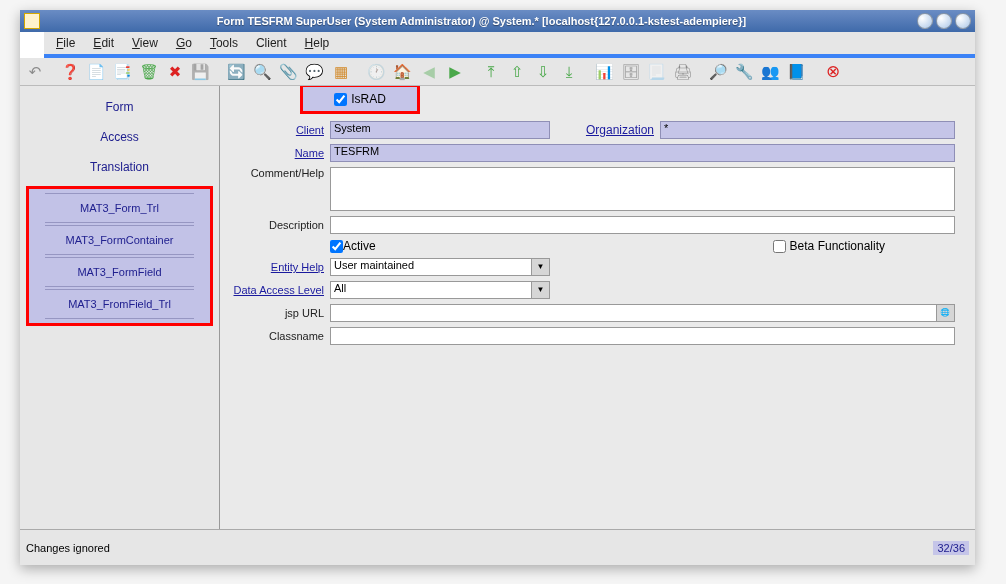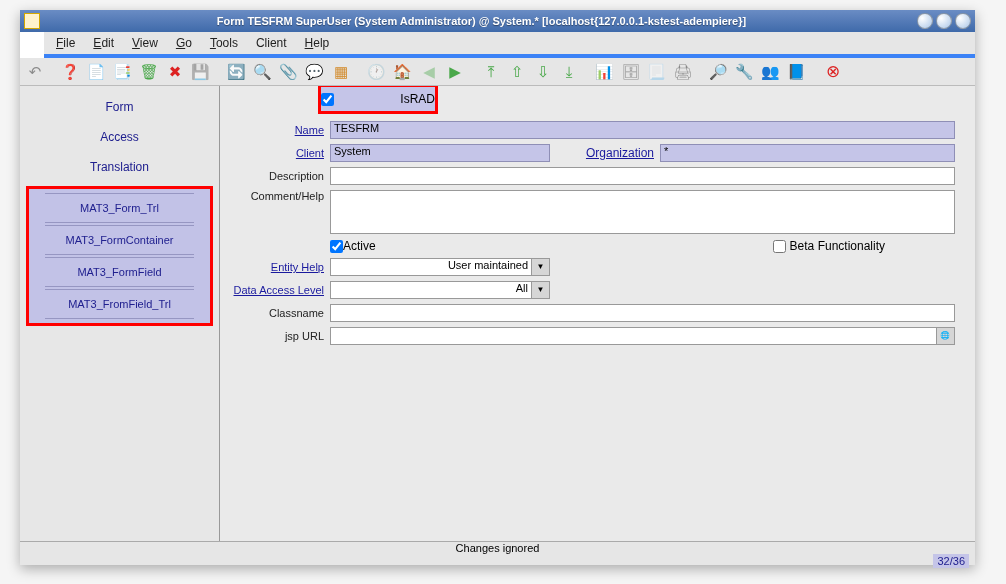--- a/index.html
+++ b/index.html
@@ -16,31 +16,31 @@
 .toolbar { height: 28px; background: #e6e6e6; border-bottom: 1px solid #bbb; display: flex; align-items: center; padding: 0 4px; gap: 4px; }
 .tool-btn { width: 22px; height: 22px; display: flex; align-items: center; justify-content: center; font-size: 15px; cursor: default; }
 .tool-disabled { opacity: 0.4; }
 .content { display: flex; height: calc(100% - 22px - 26px - 28px - 20px); }
 .sidebar { width: 200px; background: #e7e7e7; border-right: 1px solid #999; padding-top: 6px; }
 .side-tab { text-align: center; padding: 8px 0; color: #20208f; cursor: default; }
 .red-box { border: 3px solid #ff0000; margin: 4px 6px; padding: 2px 0; background: rgba(148,148,230,0.45); }
 .red-box-list { list-style: none; }
 .red-box-list li { text-align: center; padding: 8px 0; color: #20208f; border-top: 1px solid rgba(120,120,170,0.6); border-bottom: 1px solid rgba(120,120,170,0.6); margin: 2px 16px; font-size: 11px; }
 .form-area { flex: 1; background: #eaeaea; position: relative; overflow: hidden; }
-.isr-red { position: absolute; left: 98px; top: -2px; width: 120px; height: 30px; border: 3px solid #ff0000; background: #c5c5e8; display: flex; align-items: center; justify-content: space-between; }
+.isr-red { position: absolute; left: 80px; top: -2px; width: 120px; height: 30px; border: 3px solid #ff0000; background: #c5c5e8; display: flex; align-items: center; justify-content: center; }
 .field-row { display: flex; align-items: center; margin: 5px 0; }
 .field-label { width: 110px; text-align: right; padding-right: 6px; color: #222; font-size: 11px; }
 .field-label-req { text-decoration: underline; color: #1a1a9e; }
 .field-input { height: 18px; background: #c5c5e8; border: 1px solid #8f8fb6; padding: 0 3px; font-size: 11px; }
-.field-input-plain { height: 18px; background: #fff; border: 1px solid #999; padding: 0 3px; font-size: 11px; text-align: right; }
+.field-input-plain { height: 18px; background: #fff; border: 1px solid #999; padding: 0 3px; font-size: 11px; }
 .checkbox { width: 13px; height: 13px; vertical-align: middle; }
 .select-wrap { display: flex; }
 .select-wrap .field-input-plain { flex: 1; }
 .select-btn { width: 18px; height: 18px; background: #d6d6d6; border: 1px solid #999; border-left: none; text-align: center; font-size: 8px; line-height: 16px; }
-.statusbar { position: absolute; bottom: 0; left: 0; right: 0; height: 24px; background: #e6e6e6; border-top: 1px solid #aaa; display: flex; align-items: center; padding: 0 6px; font-size: 11px; flex-direction: column; }
+.statusbar { position: absolute; bottom: 0; left: 0; right: 0; height: 36px; background: #e6e6e6; border-top: 1px solid #aaa; display: flex; align-items: center; padding: 0 6px; font-size: 11px; }
 .statusbar-right { margin-left: auto; background: #c5c5e8; padding: 1px 4px; color: #20208f; }
 </style>
 </head>
 <body>
 
 <div class="shadow-box">
   <div class="titlebar">
     <div class="titlebar-icon"></div>
     <div class="titlebar-text">Form  TESFRM  SuperUser (System Administrator) @ System.* [localhost{127.0.0.1-kstest-adempiere}]</div>
     <div class="titlebar-buttons">
@@ -116,39 +116,39 @@
 
     <div class="form-area">
       <div style="height:30px;position:relative">
         <div class="isr-red">
           <input type="checkbox" class="checkbox" checked="" style="">
           <span style="margin-left:4px">IsRAD</span>
         </div>
       </div>
 
       <div class="field-row">
-        <div class="field-label field-label-req">Name</div>
-        <div class="field-input" style="flex:1;margin-right:20px">TESFRM</div>
-      </div>
-
-      <div class="field-row">
         <div class="field-label field-label-req">Client</div>
         <div class="field-input" style="width:220px">System</div>
         <div style="width:110px;text-align:right;padding-right:6px" class="field-label-req">Organization</div>
         <div class="field-input" style="flex:1;margin-right:20px">*</div>
       </div>
 
       <div class="field-row">
-        <div class="field-label">Description</div>
-        <div class="field-input-plain" style="flex:1;margin-right:20px"></div>
+        <div class="field-label field-label-req">Name</div>
+        <div class="field-input" style="flex:1;margin-right:20px">TESFRM</div>
       </div>
 
       <div class="field-row" style="align-items:flex-start">
         <div class="field-label">Comment/Help</div>
         <textarea class="field-input-plain" style="flex: 1 1 0%; height: 44px; margin-right: 20px; resize: none;"></textarea>
+      </div>
+
+      <div class="field-row">
+        <div class="field-label">Description</div>
+        <div class="field-input-plain" style="flex:1;margin-right:20px"></div>
       </div>
 
       <div class="field-row">
         <div class="field-label"></div>
         <input type="checkbox" class="checkbox" checked="" style="">
         <span style="">Active</span>
         <div style="flex:1"></div>
         <input type="checkbox" class="checkbox" style="">
         <span style="margin-left:4px;margin-right:90px">Beta Functionality</span>
       </div>
@@ -163,28 +163,28 @@
 
       <div class="field-row">
         <div class="field-label field-label-req">Data Access Level</div>
         <div class="select-wrap" style="width:220px">
           <div class="field-input-plain">All</div>
           <div class="select-btn">▼</div>
         </div>
       </div>
 
       <div class="field-row">
-        <div class="field-label">Classname</div>
-        <div class="field-input-plain" style="flex:1;margin-right:20px"></div>
+        <div class="field-label">jsp URL</div>
+        <div class="field-input-plain" style="flex:1"></div>
+        <div class="select-btn" style="margin-right:20px">🌐</div>
       </div>
 
       <div class="field-row">
-        <div class="field-label">jsp URL</div>
-        <div class="field-input-plain" style="flex:1"></div>
-        <div class="select-btn" style="margin-right:20px">🌐</div>
+        <div class="field-label">Classname</div>
+        <div class="field-input-plain" style="flex:1;margin-right:20px"></div>
       </div>
     </div>
   </div>
 
   <div class="statusbar">
     <span>Changes ignored</span>
     <span class="statusbar-right">32/36</span>
   </div>
 </div>
 

